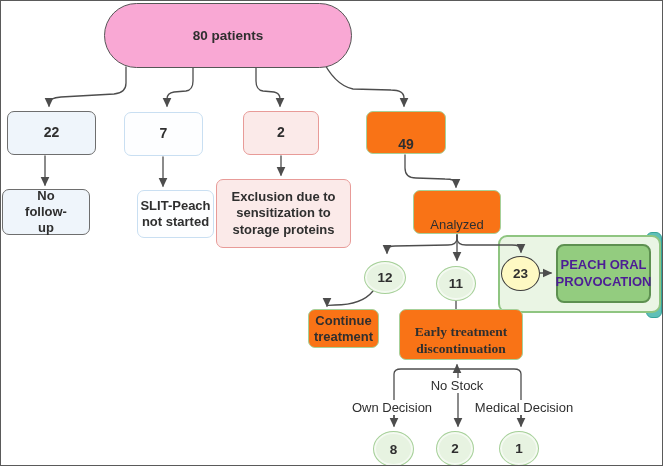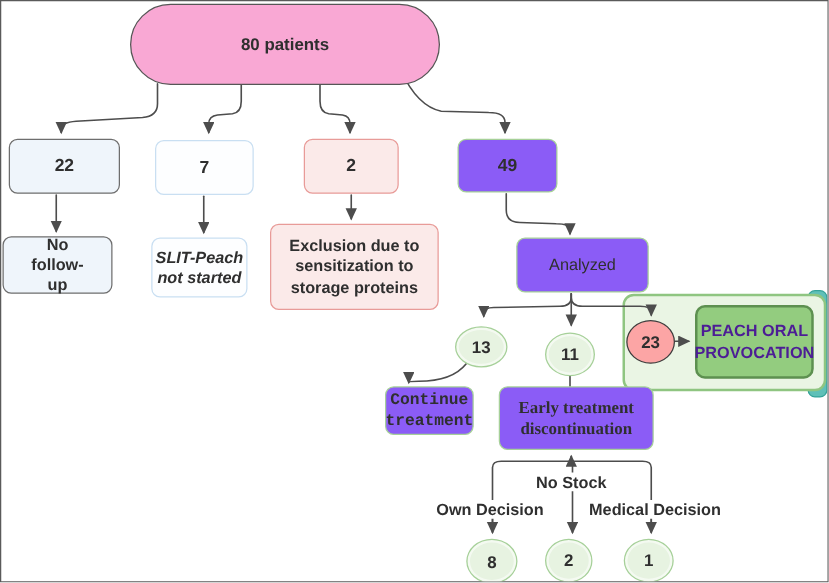--- a/index.html
+++ b/index.html
@@ -10,32 +10,32 @@
   }
   .node{position:absolute;display:flex;align-items:center;justify-content:center;
     text-align:center;box-sizing:border-box;z-index:3;}
   .ellipse{border-radius:34px;background:#f9a8d4;border:1.4px solid #565656;
     font-weight:bold;font-size:13.5px;}
   .rbox{border-radius:7px;font-weight:bold;font-size:13px;line-height:1.25;}
   .num{font-weight:bold;font-size:14px;}
   .blue{background:#EFF5FB;border:1.4px solid #6e6e6e;}
   .whitebx{background:#FDFEFF;border:1.4px solid #C9DFF2;}
   .redbx{background:#FBEAE9;border:1.6px solid #E89B98;}
-  .greenbx{background:#8b5cf6;border:1.6px solid #A6D099;}
+  .greenbx{background:#f97316;border:1.6px solid #A6D099;align-items:flex-end;}
   .circle{border-radius:50%;background:#E7F3E1;border:1.6px solid #A6D099;
     font-weight:bold;font-size:13.5px;box-shadow:inset 0 0 0 2px rgba(255,255,255,.55);}
-  .circle.dark{background:#fca5a5;border:1.5px solid #3d3d3d;box-shadow:none;}
+  .circle.dark{background:#fef9c3;border:1.5px solid #3d3d3d;box-shadow:none;}
   .container-box{position:absolute;border-radius:9px;background:#EAF5E4;
     border:2px solid #8FC581;z-index:1;}
   .peachbx{background:#93CC7F;border:2px solid #5D9050;border-radius:8px;
     font-weight:bold;font-size:13px;color:#4c1d95;line-height:1.3;}
   .teal-strip{position:absolute;background:#5FC0B8;border:1px solid #35A399;
     border-radius:6px;z-index:0;}
   .plain-label{position:absolute;z-index:4;background:#ffffff;padding:0 3px;
-    font-size:13px;font-weight:bold;text-align:center;white-space:nowrap;
+    font-size:13px;font-weight:normal;text-align:center;white-space:nowrap;
     transform:translateX(-50%);}
   svg.wires{position:absolute;left:0;top:0;z-index:2;}
   .regular{font-weight:normal;}
 </style>
 </head>
 <body>
 
 <div id="stage">
 
   <div class="teal-strip" style="left:645px;top:231px;width:14px;height:84px;"></div>
@@ -84,41 +84,41 @@
   <div class="node rbox num redbx" style="left:242px;top:110px;width:76px;height:44px;">
     <span>2</span>
   </div>
   <div class="node rbox num greenbx" style="left:365px;top:110px;width:80px;height:43px;">
     <span>49</span>
   </div>
 
   <div class="node rbox blue" style="left:1px;top:188px;width:88px;height:46px;padding:20px;">
     <span>No follow-up</span>
   </div>
-  <div class="node rbox whitebx" style="left:120px;top:189px;width:77px;height:48px;padding:2px;font-style:italic;">
+  <div class="node rbox whitebx" style="left:136px;top:189px;width:77px;height:48px;padding:2px;">
     <span>SLIT-Peach not started</span>
   </div>
   <div class="node rbox redbx" style="left:215px;top:178px;width:135px;height:69px;padding:2px 6px;">
     <span>Exclusion due to sensitization to storage proteins</span>
   </div>
-  <div class="node rbox greenbx regular" style="left:412px;top:189px;width:106px;height:44px;">
+  <div class="node rbox greenbx regular" style="left:412px;top:189px;width:88px;height:44px;">
     <span>Analyzed</span>
   </div>
 
   <div class="node circle" style="left:363px;top:260px;width:42px;height:33px;">
-    <span>13</span>
+    <span>12</span>
   </div>
   <div class="node circle" style="left:435px;top:265px;width:40px;height:35px;">
     <span>11</span>
   </div>
   <div class="node circle dark" style="left:500px;top:255px;width:39px;height:35px;">
     <span>23</span>
   </div>
 
-  <div class="node rbox greenbx" style="left:307px;top:308px;width:71px;height:39px;padding:2px;font-family:Liberation Mono, monospace;">
+  <div class="node rbox greenbx" style="left:307px;top:308px;width:71px;height:39px;padding:2px;">
     <span>Continue treatment</span>
   </div>
   <div class="node rbox greenbx" style="left:398px;top:308px;width:124px;height:51px;padding:1px;font-size:13.5px;font-family:Liberation Serif, serif;">
     <span>Early treatment discontinuation</span>
   </div>
   <div class="node rbox peachbx" style="left:555px;top:243px;width:95px;height:59px;padding:2px;">
     <span>PEACH ORAL PROVOCATION</span>
   </div>
 
   <div class="plain-label" style="left:456px;top:377px;">No Stock</div>

